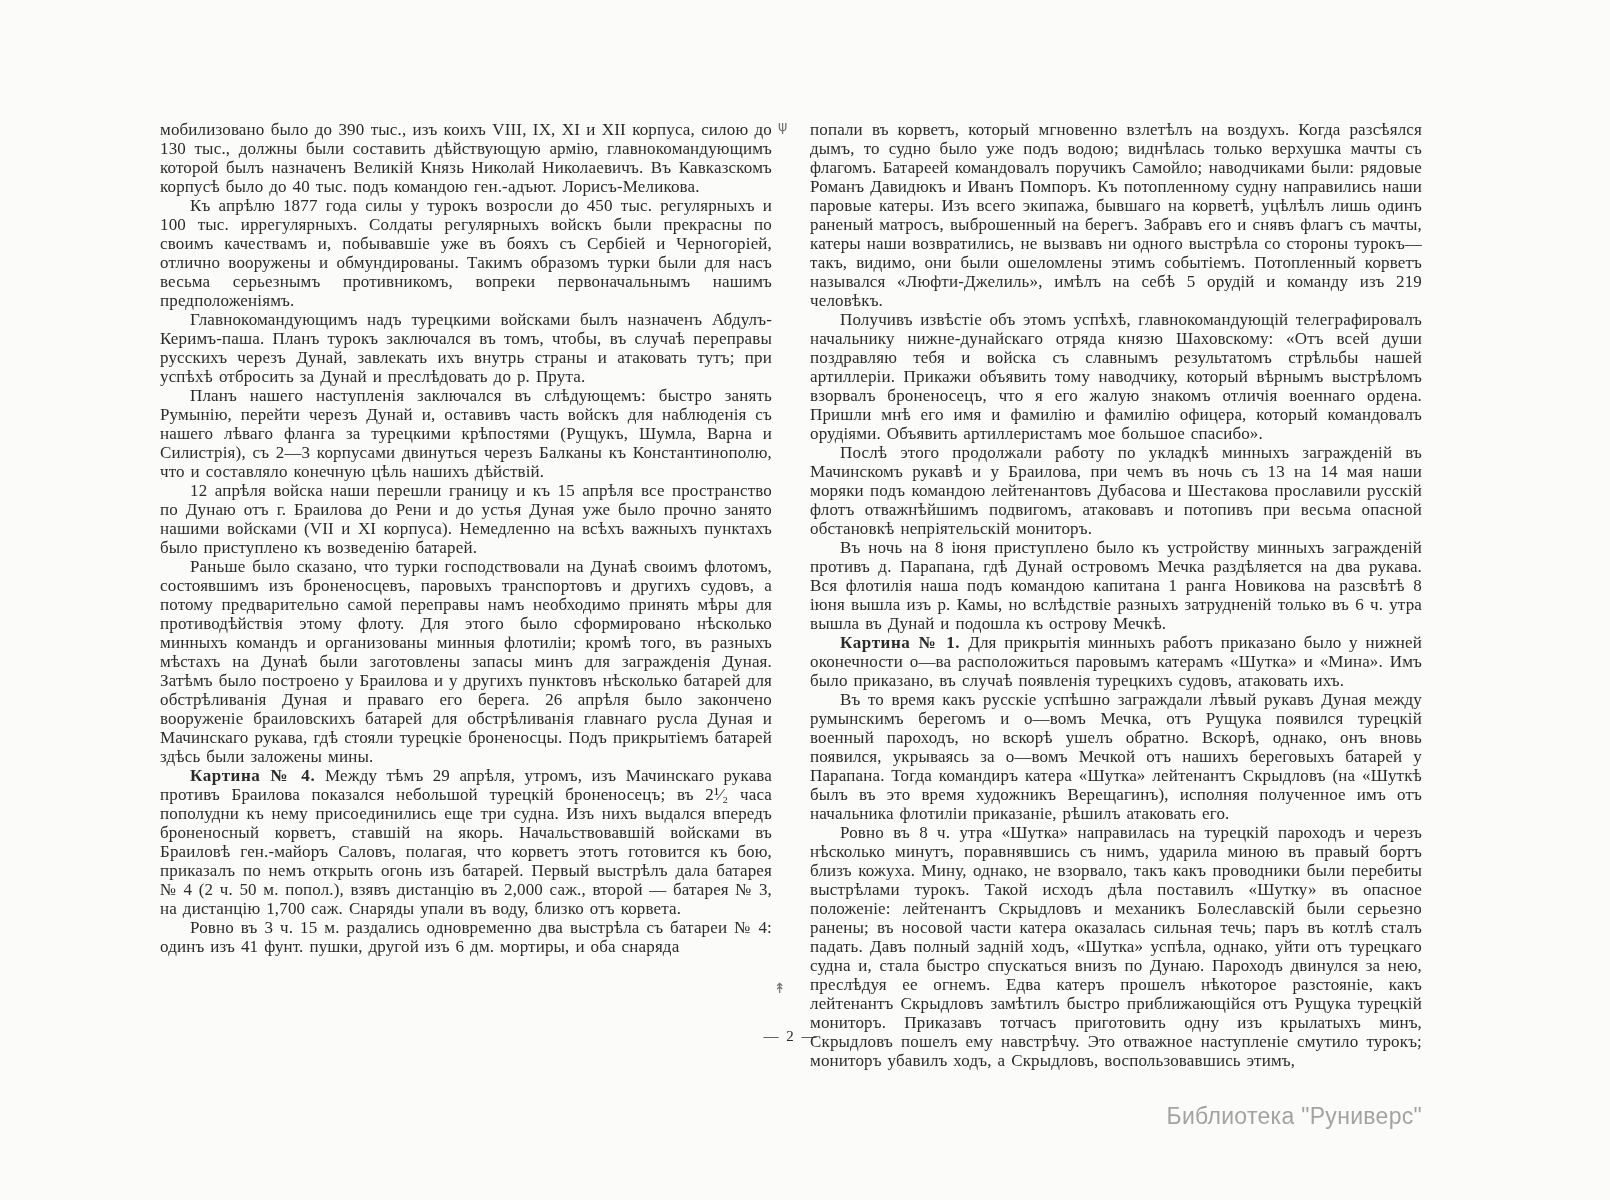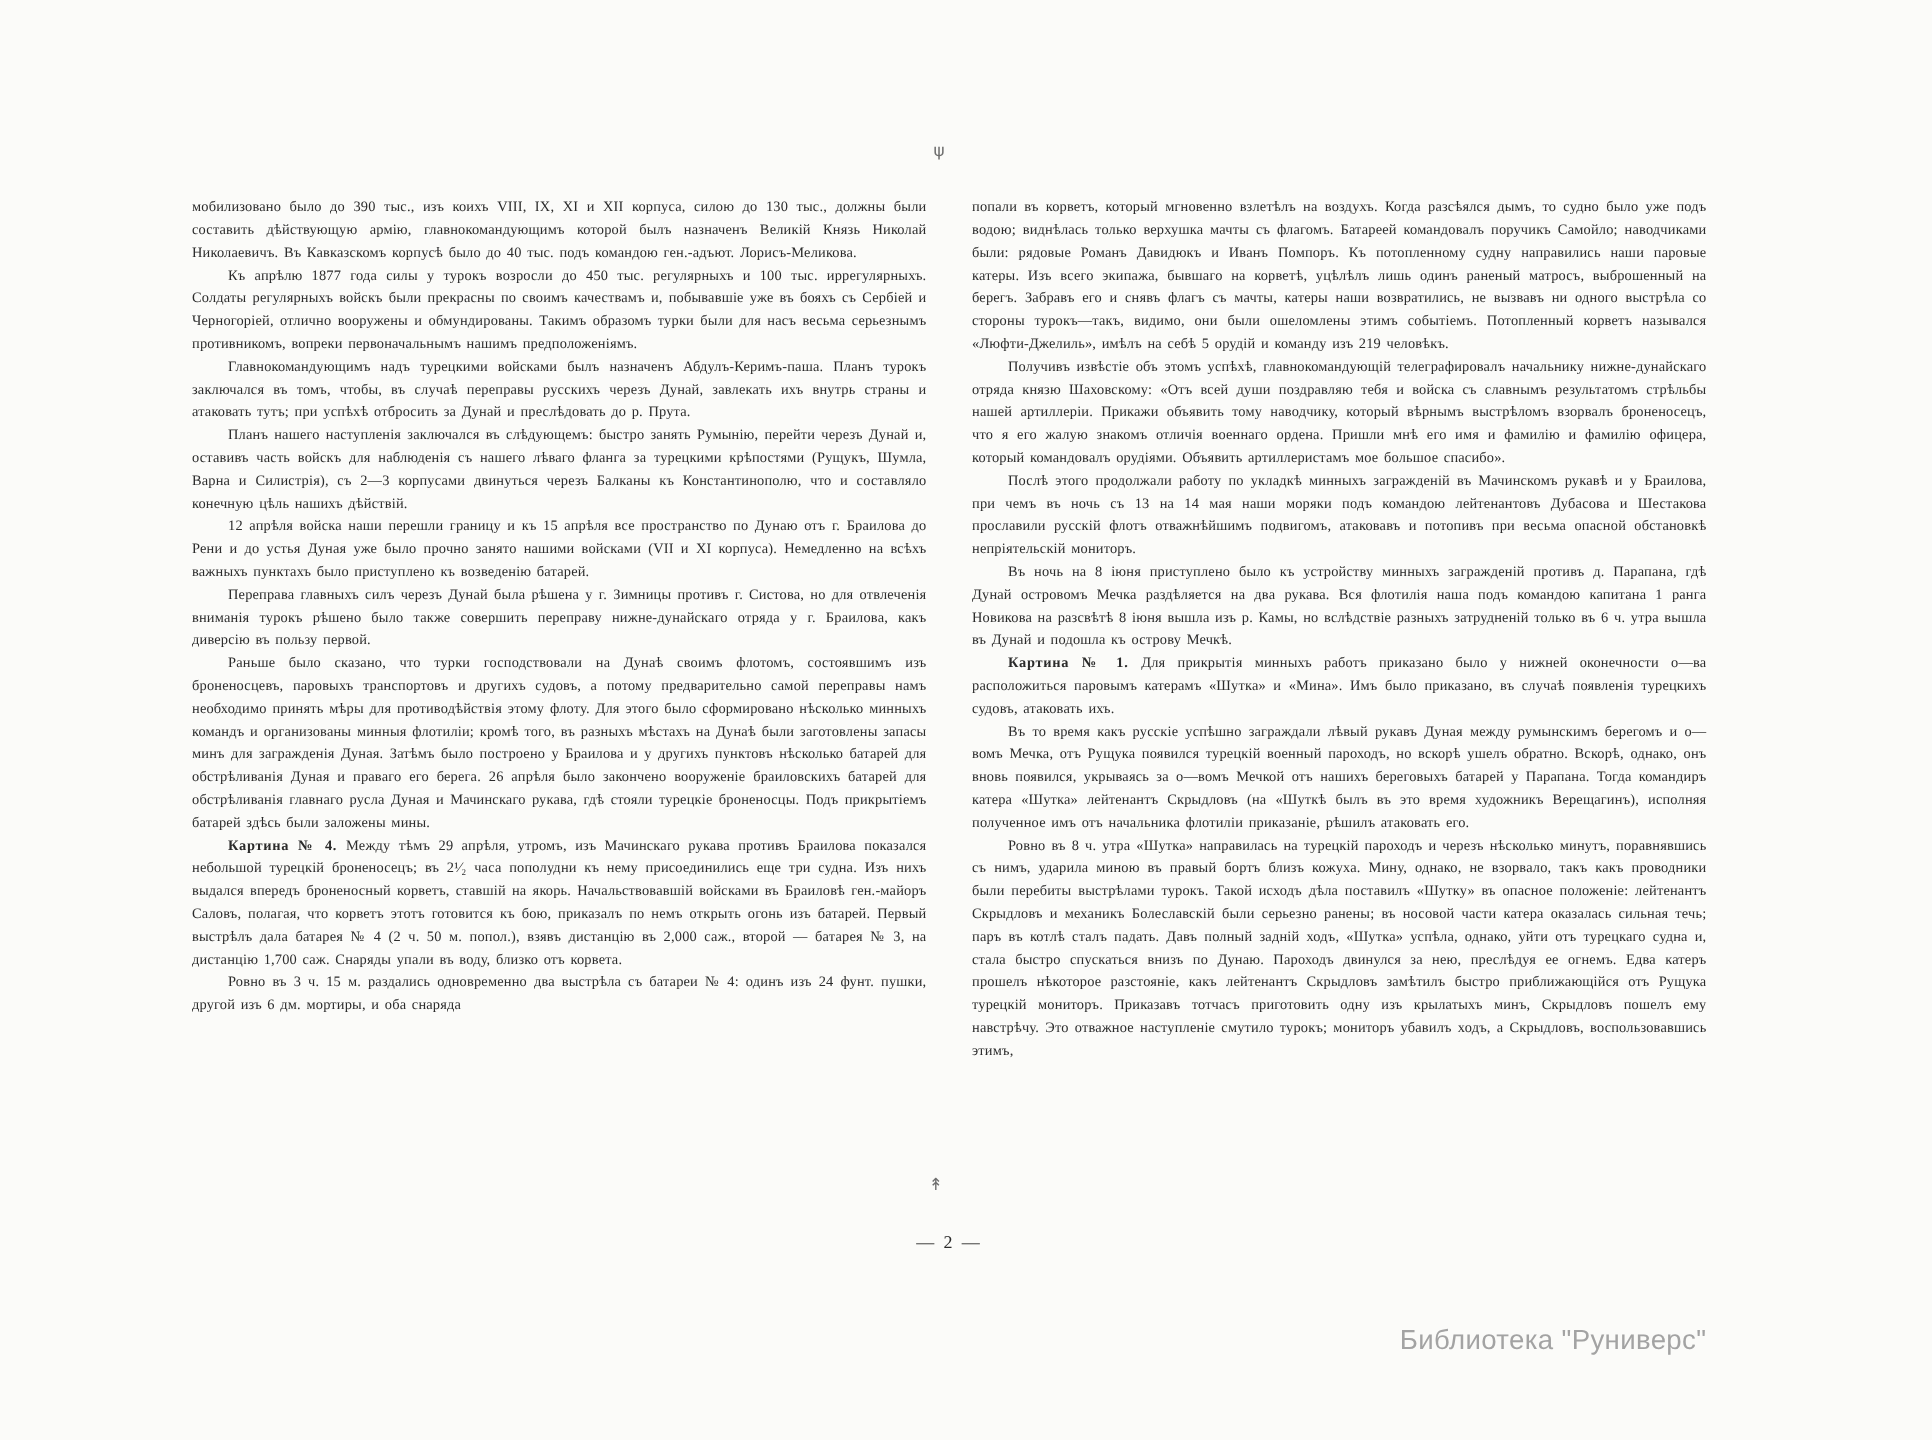--- a/index.html
+++ b/index.html
@@ -19,26 +19,25 @@
   .columns {
     position: absolute;
     left: 160px;
     top: 120px;
     width: 1262px;
     display: flex;
     gap: 38px;
   }
   .column {
     width: 612px;
-    font-size: 12px;
+    font-size: 17px;
     line-height: 19px;
     text-align: justify;
     letter-spacing: 0.15px;
     word-spacing: 1.5px;
-    margin-top: 43px;
   }
   .column p {
     text-indent: 30px;
     margin: 0;
   }
   .column p.noindent {
     text-indent: 0;
   }
   .column b {
     font-weight: bold;
@@ -77,24 +76,23 @@
 
 <div class="page">
 
   <div class="columns">
     <div class="column">
         <p class="noindent">мобилизовано было до 390 тыс., изъ коихъ VIII, IX, XI и XII корпуса, силою до 130 тыс., должны были составить дѣйствующую армію, главнокомандующимъ которой былъ назначенъ Великій Князь Николай Николаевичъ. Въ Кавказскомъ корпусѣ было до 40 тыс. подъ командою ген.-адъют. Лорисъ-Меликова.</p>
         <p>Къ апрѣлю 1877 года силы у турокъ возросли до 450 тыс. регулярныхъ и 100 тыс. иррегулярныхъ. Солдаты регулярныхъ войскъ были прекрасны по своимъ качествамъ и, побывавшіе уже въ бояхъ съ Сербіей и Черногоріей, отлично вооружены и обмундированы. Такимъ образомъ турки были для насъ весьма серьезнымъ противникомъ, вопреки первоначальнымъ нашимъ предположеніямъ.</p>
         <p>Главнокомандующимъ надъ турецкими войсками былъ назначенъ Абдулъ-Керимъ-паша. Планъ турокъ заключался въ томъ, чтобы, въ случаѣ переправы русскихъ черезъ Дунай, завлекать ихъ внутрь страны и атаковать тутъ; при успѣхѣ отбросить за Дунай и преслѣдовать до р. Прута.</p>
         <p>Планъ нашего наступленія заключался въ слѣдующемъ: быстро занять Румынію, перейти черезъ Дунай и, оставивъ часть войскъ для наблюденія съ нашего лѣваго фланга за турецкими крѣпостями (Рущукъ, Шумла, Варна и Силистрія), съ 2—3 корпусами двинуться черезъ Балканы къ Константинополю, что и составляло конечную цѣль нашихъ дѣйствій.</p>
         <p>12 апрѣля войска наши перешли границу и къ 15 апрѣля все пространство по Дунаю отъ г. Браилова до Рени и до устья Дуная уже было прочно занято нашими войсками (VII и XI корпуса). Немедленно на всѣхъ важныхъ пунктахъ было приступлено къ возведенію батарей.</p>
-        <p>Переправа главныхъ силъ черезъ Дунай была рѣшена у г. Зимницы противъ г. Систова, но для отвлеченія вниманія турокъ рѣшено было также совершить переправу нижне-дунайскаго отряда у г. Браилова, какъ диверсію въ пользу первой.</p>
         <p>Раньше было сказано, что турки господствовали на Дунаѣ своимъ флотомъ, состоявшимъ изъ броненосцевъ, паровыхъ транспортовъ и другихъ судовъ, а потому предварительно самой переправы намъ необходимо принять мѣры для противодѣйствія этому флоту. Для этого было сформировано нѣсколько минныхъ командъ и организованы минныя флотиліи; кромѣ того, въ разныхъ мѣстахъ на Дунаѣ были заготовлены запасы минъ для загражденія Дуная. Затѣмъ было построено у Браилова и у другихъ пунктовъ нѣсколько батарей для обстрѣливанія Дуная и праваго его берега. 26 апрѣля было закончено вооруженіе браиловскихъ батарей для обстрѣливанія главнаго русла Дуная и Мачинскаго рукава, гдѣ стояли турецкіе броненосцы. Подъ прикрытіемъ батарей здѣсь были заложены мины.</p>
         <p><b>Картина № 4. </b>Между тѣмъ 29 апрѣля, утромъ, изъ Мачинскаго рукава противъ Браилова показался небольшой турецкій броненосецъ; въ 2¹⁄₂ часа пополудни къ нему присоединились еще три судна. Изъ нихъ выдался впередъ броненосный корветъ, ставшій на якорь. Начальствовавшій войсками въ Браиловѣ ген.-майоръ Саловъ, полагая, что корветъ этотъ готовится къ бою, приказалъ по немъ открыть огонь изъ батарей. Первый выстрѣлъ дала батарея № 4 (2 ч. 50 м. попол.), взявъ дистанцію въ 2,000 саж., второй — батарея № 3, на дистанцію 1,700 саж. Снаряды упали въ воду, близко отъ корвета.</p>
-        <p>Ровно въ 3 ч. 15 м. раздались одновременно два выстрѣла съ батареи № 4: одинъ изъ 24 фунт. пушки, другой изъ 6 дм. мортиры, и оба снаряда</p>
+        <p>Ровно въ 3 ч. 15 м. раздались одновременно два выстрѣла съ батареи № 4: одинъ изъ 41 фунт. пушки, другой изъ 6 дм. мортиры, и оба снаряда</p>
       </div>
     <div class="column">
         <p class="noindent">попали въ корветъ, который мгновенно взлетѣлъ на воздухъ. Когда разсѣялся дымъ, то судно было уже подъ водою; виднѣлась только верхушка мачты съ флагомъ. Батареей командовалъ поручикъ Самойло; наводчиками были: рядовые Романъ Давидюкъ и Иванъ Помпоръ. Къ потопленному судну направились наши паровые катеры. Изъ всего экипажа, бывшаго на корветѣ, уцѣлѣлъ лишь одинъ раненый матросъ, выброшенный на берегъ. Забравъ его и снявъ флагъ съ мачты, катеры наши возвратились, не вызвавъ ни одного выстрѣла со стороны турокъ—такъ, видимо, они были ошеломлены этимъ событіемъ. Потопленный корветъ назывался «Люфти-Джелиль», имѣлъ на себѣ 5 орудій и команду изъ 219 человѣкъ.</p>
         <p>Получивъ извѣстіе объ этомъ успѣхѣ, главнокомандующій телеграфировалъ начальнику нижне-дунайскаго отряда князю Шаховскому: «Отъ всей души поздравляю тебя и войска съ славнымъ результатомъ стрѣльбы нашей артиллеріи. Прикажи объявить тому наводчику, который вѣрнымъ выстрѣломъ взорвалъ броненосецъ, что я его жалую знакомъ отличія военнаго ордена. Пришли мнѣ его имя и фамилію и фамилію офицера, который командовалъ орудіями. Объявить артиллеристамъ мое большое спасибо».</p>
         <p>Послѣ этого продолжали работу по укладкѣ минныхъ загражденій въ Мачинскомъ рукавѣ и у Браилова, при чемъ въ ночь съ 13 на 14 мая наши моряки подъ командою лейтенантовъ Дубасова и Шестакова прославили русскій флотъ отважнѣйшимъ подвигомъ, атаковавъ и потопивъ при весьма опасной обстановкѣ непріятельскій мониторъ.</p>
         <p>Въ ночь на 8 іюня приступлено было къ устройству минныхъ загражденій противъ д. Парапана, гдѣ Дунай островомъ Мечка раздѣляется на два рукава. Вся флотилія наша подъ командою капитана 1 ранга Новикова на разсвѣтѣ 8 іюня вышла изъ р. Камы, но вслѣдствіе разныхъ затрудненій только въ 6 ч. утра вышла въ Дунай и подошла къ острову Мечкѣ.</p>
         <p><b>Картина № 1. </b>Для прикрытія минныхъ работъ приказано было у нижней оконечности о—ва расположиться паровымъ катерамъ «Шутка» и «Мина». Имъ было приказано, въ случаѣ появленія турецкихъ судовъ, атаковать ихъ.</p>
         <p>Въ то время какъ русскіе успѣшно заграждали лѣвый рукавъ Дуная между румынскимъ берегомъ и о—вомъ Мечка, отъ Рущука появился турецкій военный пароходъ, но вскорѣ ушелъ обратно. Вскорѣ, однако, онъ вновь появился, укрываясь за о—вомъ Мечкой отъ нашихъ береговыхъ батарей у Парапана. Тогда командиръ катера «Шутка» лейтенантъ Скрыдловъ (на «Шуткѣ былъ въ это время художникъ Верещагинъ), исполняя полученное имъ отъ начальника флотиліи приказаніе, рѣшилъ атаковать его.</p>
         <p>Ровно въ 8 ч. утра «Шутка» направилась на турецкій пароходъ и черезъ нѣсколько минутъ, поравнявшись съ нимъ, ударила миною въ правый бортъ близъ кожуха. Мину, однако, не взорвало, такъ какъ проводники были перебиты выстрѣлами турокъ. Такой исходъ дѣла поставилъ «Шутку» въ опасное положеніе: лейтенантъ Скрыдловъ и механикъ Болеславскій были серьезно ранены; въ носовой части катера оказалась сильная течь; паръ въ котлѣ сталъ падать. Давъ полный задній ходъ, «Шутка» успѣла, однако, уйти отъ турецкаго судна и, стала быстро спускаться внизъ по Дунаю. Пароходъ двинулся за нею, преслѣдуя ее огнемъ. Едва катеръ прошелъ нѣкоторое разстояніе, какъ лейтенантъ Скрыдловъ замѣтилъ быстро приближающійся отъ Рущука турецкій мониторъ. Приказавъ тотчасъ приготовить одну изъ крылатыхъ минъ, Скрыдловъ пошелъ ему навстрѣчу. Это отважное наступленіе смутило турокъ; мониторъ убавилъ ходъ, а Скрыдловъ, воспользовавшись этимъ,</p>
       </div>

